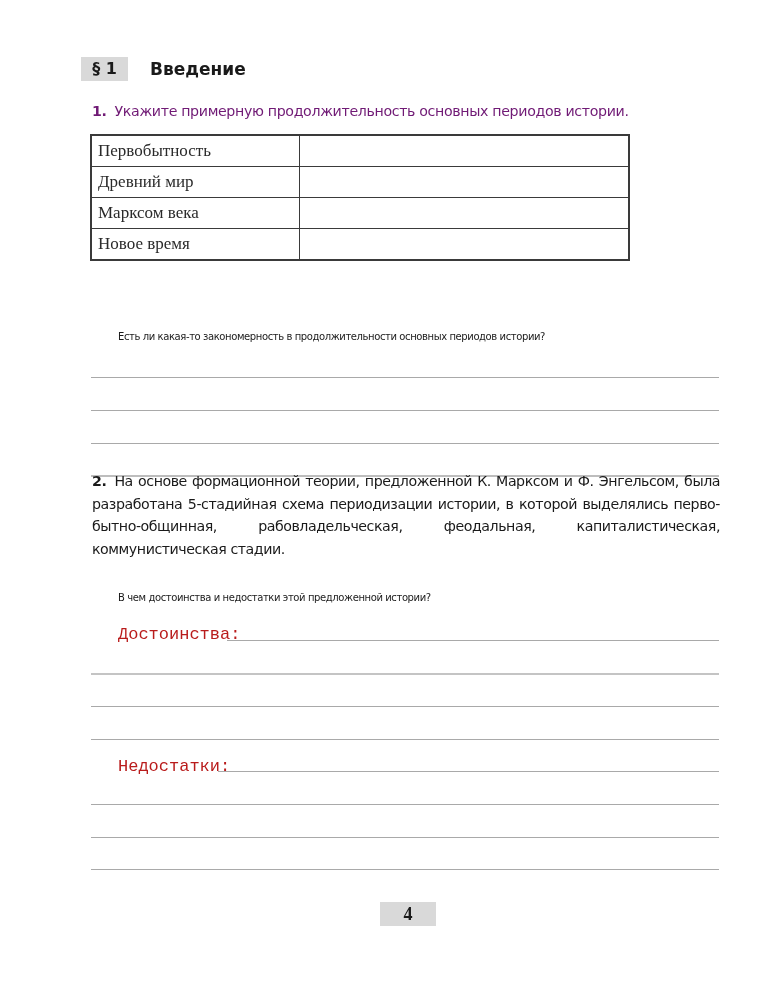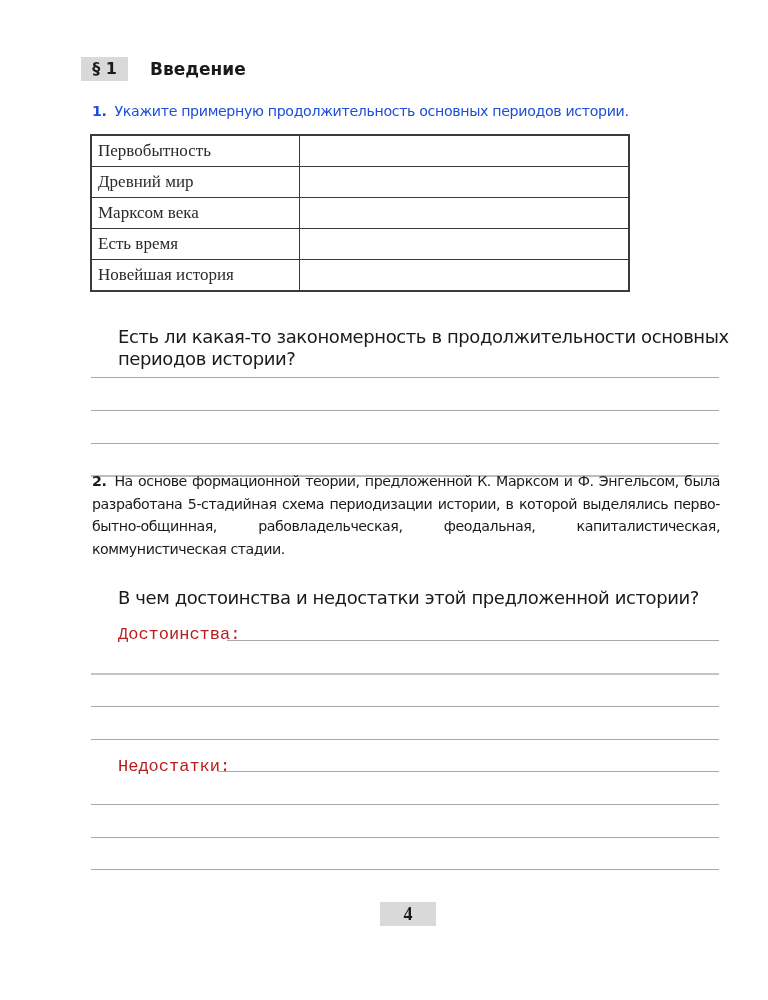--- a/index.html
+++ b/index.html
@@ -10,37 +10,37 @@
     background: #d9d9d9; font-family: "DejaVu Sans", sans-serif; font-weight: bold;
     font-size: 16px; line-height: 24px; text-align: center; color: #1a1a1a;
   }
   .section-title {
     position: absolute; left: 150px; top: 57px; font-family: "DejaVu Sans", sans-serif;
     font-weight: bold; font-size: 17px; line-height: 24px; color: #1a1a1a;
   }
 
   .task-line {
     position: absolute; left: 92px; font-family: "DejaVu Sans", sans-serif;
-    font-size: 14.2px; line-height: 22px; color: #1d4ed8; letter-spacing: -0.35px;
+    font-size: 14.2px; line-height: 22px; color: #701a75; letter-spacing: -0.35px;
   }
   .task-num { font-weight: bold; margin-right: 8px; }
 
   table.periods {
     position: absolute; left: 90px; top: 134px; width: 540px;
     border-collapse: collapse; border: 2px solid #3a3a3a;
   }
   table.periods td {
     border: 1.5px solid #3a3a3a; height: 30px; padding: 0 6px;
     font-family: "Liberation Serif", serif; font-size: 17px; color: #2a2a2a;
   }
   table.periods td.label { width: 195px; }
 
   .question {
     position: absolute; left: 118px; font-family: "DejaVu Sans", sans-serif;
-    font-size: 18px; line-height: 22px; color: #1a1a1a; letter-spacing: -0.4px;
+    font-size: 10px; line-height: 22px; color: #1a1a1a; letter-spacing: -0.4px;
   }
 
   .rule {
     position: absolute; left: 91px; width: 628px; height: 0;
     border-top: 1.5px solid #a9a9a9;
   }
 
   .para {
     position: absolute; left: 92px; top: 470px; width: 628px;
     font-family: "DejaVu Sans", sans-serif; font-size: 14.2px; line-height: 22.5px;
@@ -80,25 +80,21 @@
     </tr>
     <tr>
       <td class="label">Древний мир</td>
       <td></td>
     </tr>
     <tr>
       <td class="label">Марксом века</td>
       <td></td>
     </tr>
     <tr>
-      <td class="label">Есть время</td>
-      <td></td>
-    </tr>
-    <tr>
-      <td class="label">Новейшая история</td>
+      <td class="label">Новое время</td>
       <td></td>
     </tr>
   </tbody>
 </table>
 
 <div class="question" style="top:326px;">Есть ли какая-то закономерность в продолжительности основных периодов истории?</div>
 
 <div class="rule" style="top:377px;"></div>
 <div class="rule" style="top:410px;"></div>
 <div class="rule" style="top:443px;"></div>

